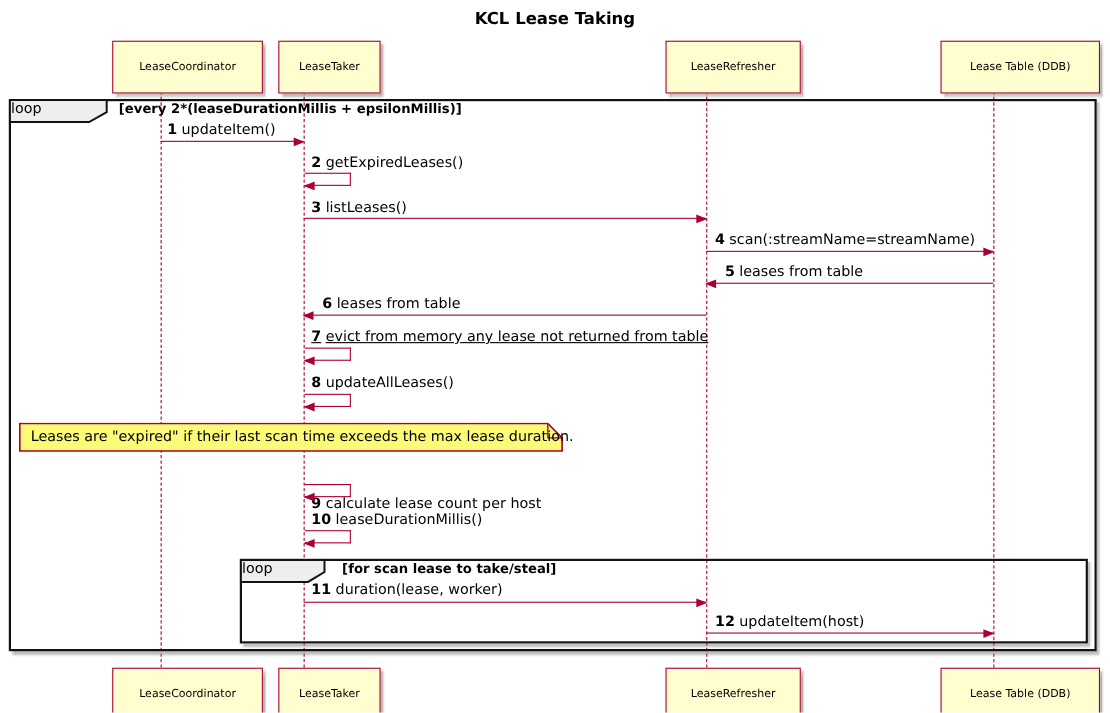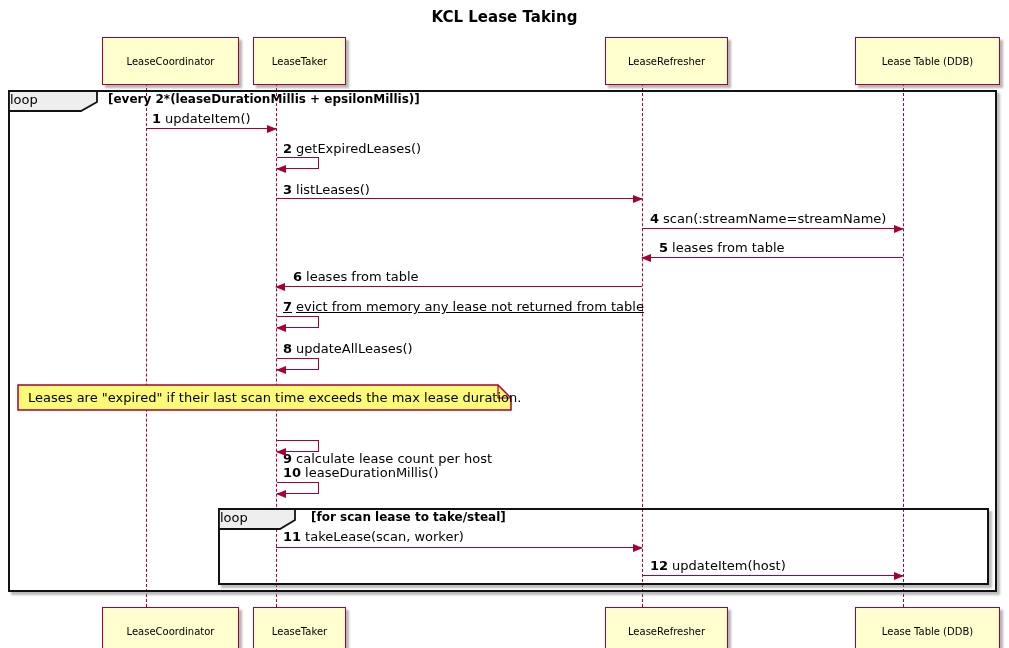--- a/index.html
+++ b/index.html
@@ -105,21 +105,21 @@
   <div class="msg" style="left:283px;top:465px;"><b>10</b><span>leaseDurationMillis()</span></div>
   <div class="selfmsg" style="left:277px;top:482px;"></div>
 
   <div class="frame" style="left:218px;top:508px;width:771px;height:77px;"></div>
   <svg class="pent" style="left:218px;top:508px;" width="92" height="23">
     <path d="M1,1 H77 V12 L62,21 H1 Z" fill="#eeeeee" stroke="#121212" stroke-width="1.8"></path>
   </svg>
   <div class="pent-label" style="left:220px;top:510px;width:60px;">loop</div>
   <div class="cond" style="left:311px;top:510px;">[for scan lease to take/steal]</div>
 
-  <div class="msg" style="left:283px;top:529px;"><b>11</b><span>takeLease(scan, worker)</span></div>
+  <div class="msg" style="left:283px;top:529px;"><b>11</b><span>duration(lease, worker)</span></div>
   <div class="arrow right" style="left:276px;top:547px;width:366px;"></div>
 
   <div class="msg" style="left:650px;top:558px;"><b>12</b><span>updateItem(host)</span></div>
   <div class="arrow right" style="left:642px;top:575px;width:261px;"></div>
 
   <div class="pbox" style="left:78px;top:37px;width:137px;">LeaseCoordinator</div>
   <div class="pbox" style="left:229px;top:37px;width:93px;">LeaseTaker</div>
   <div class="pbox" style="left:581px;top:37px;width:123px;">LeaseRefresher</div>
   <div class="pbox" style="left:831px;top:37px;width:145px;">Lease Table (DDB)</div>
 

